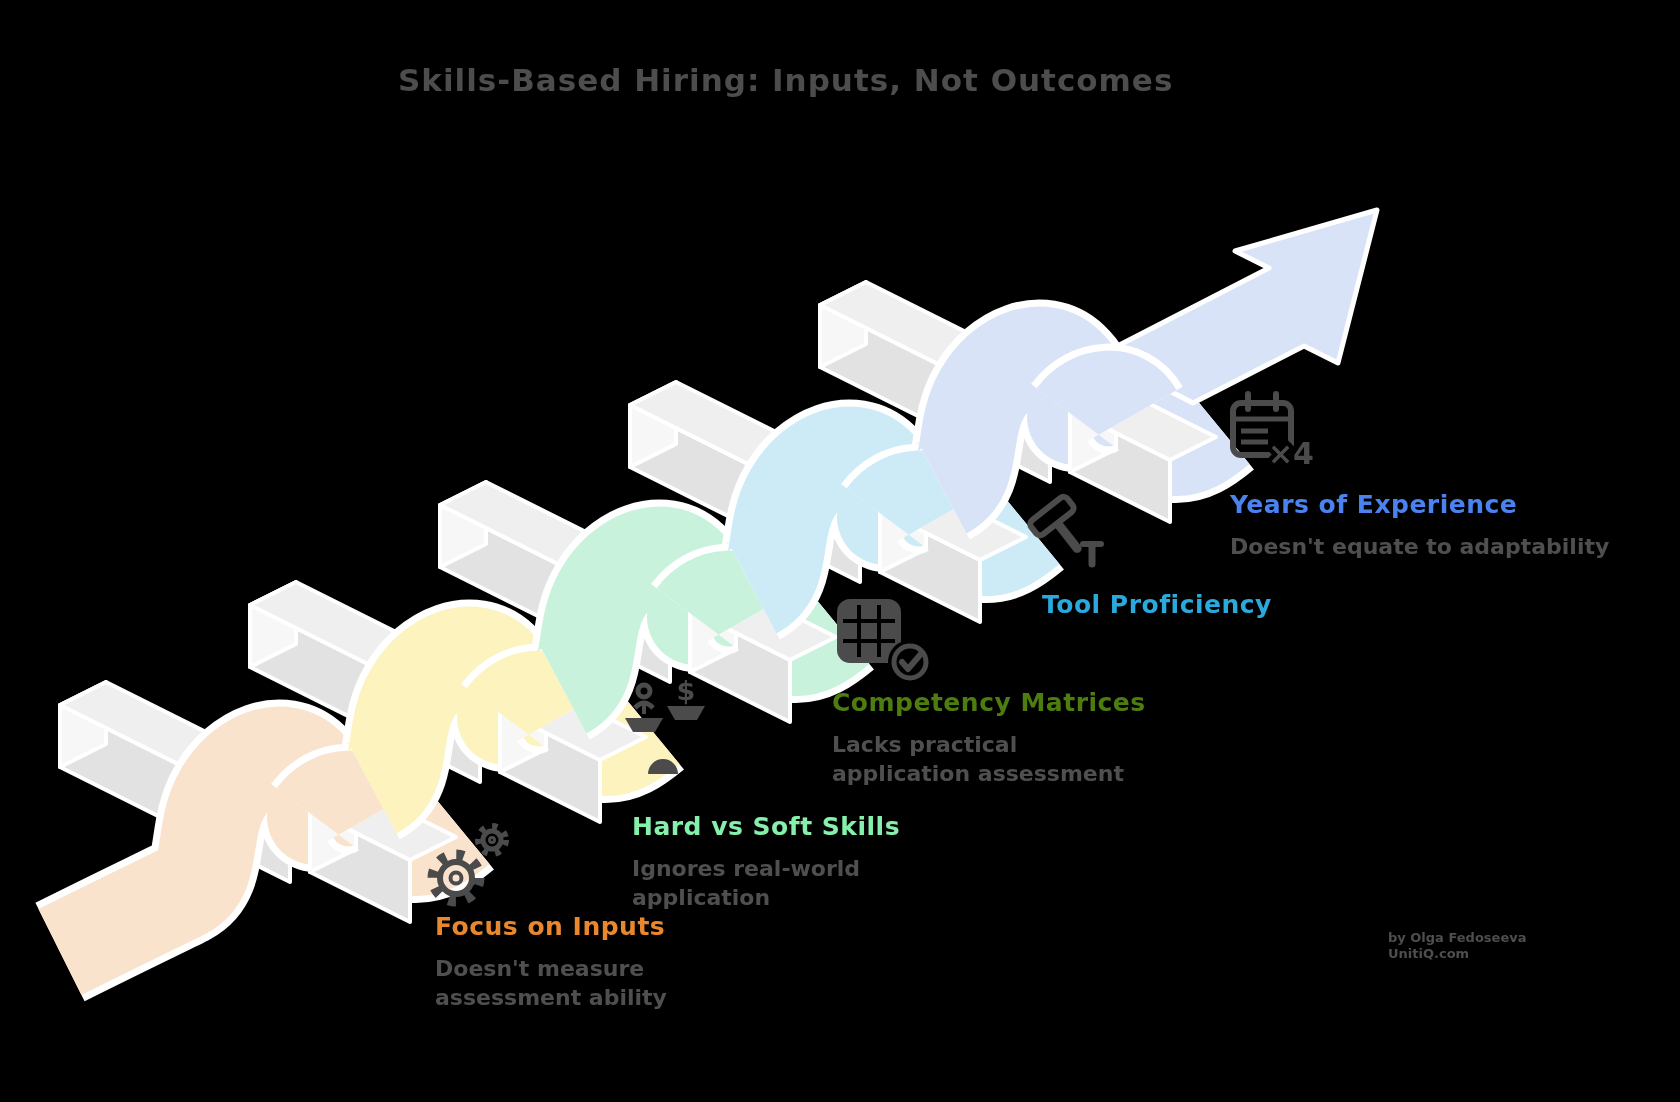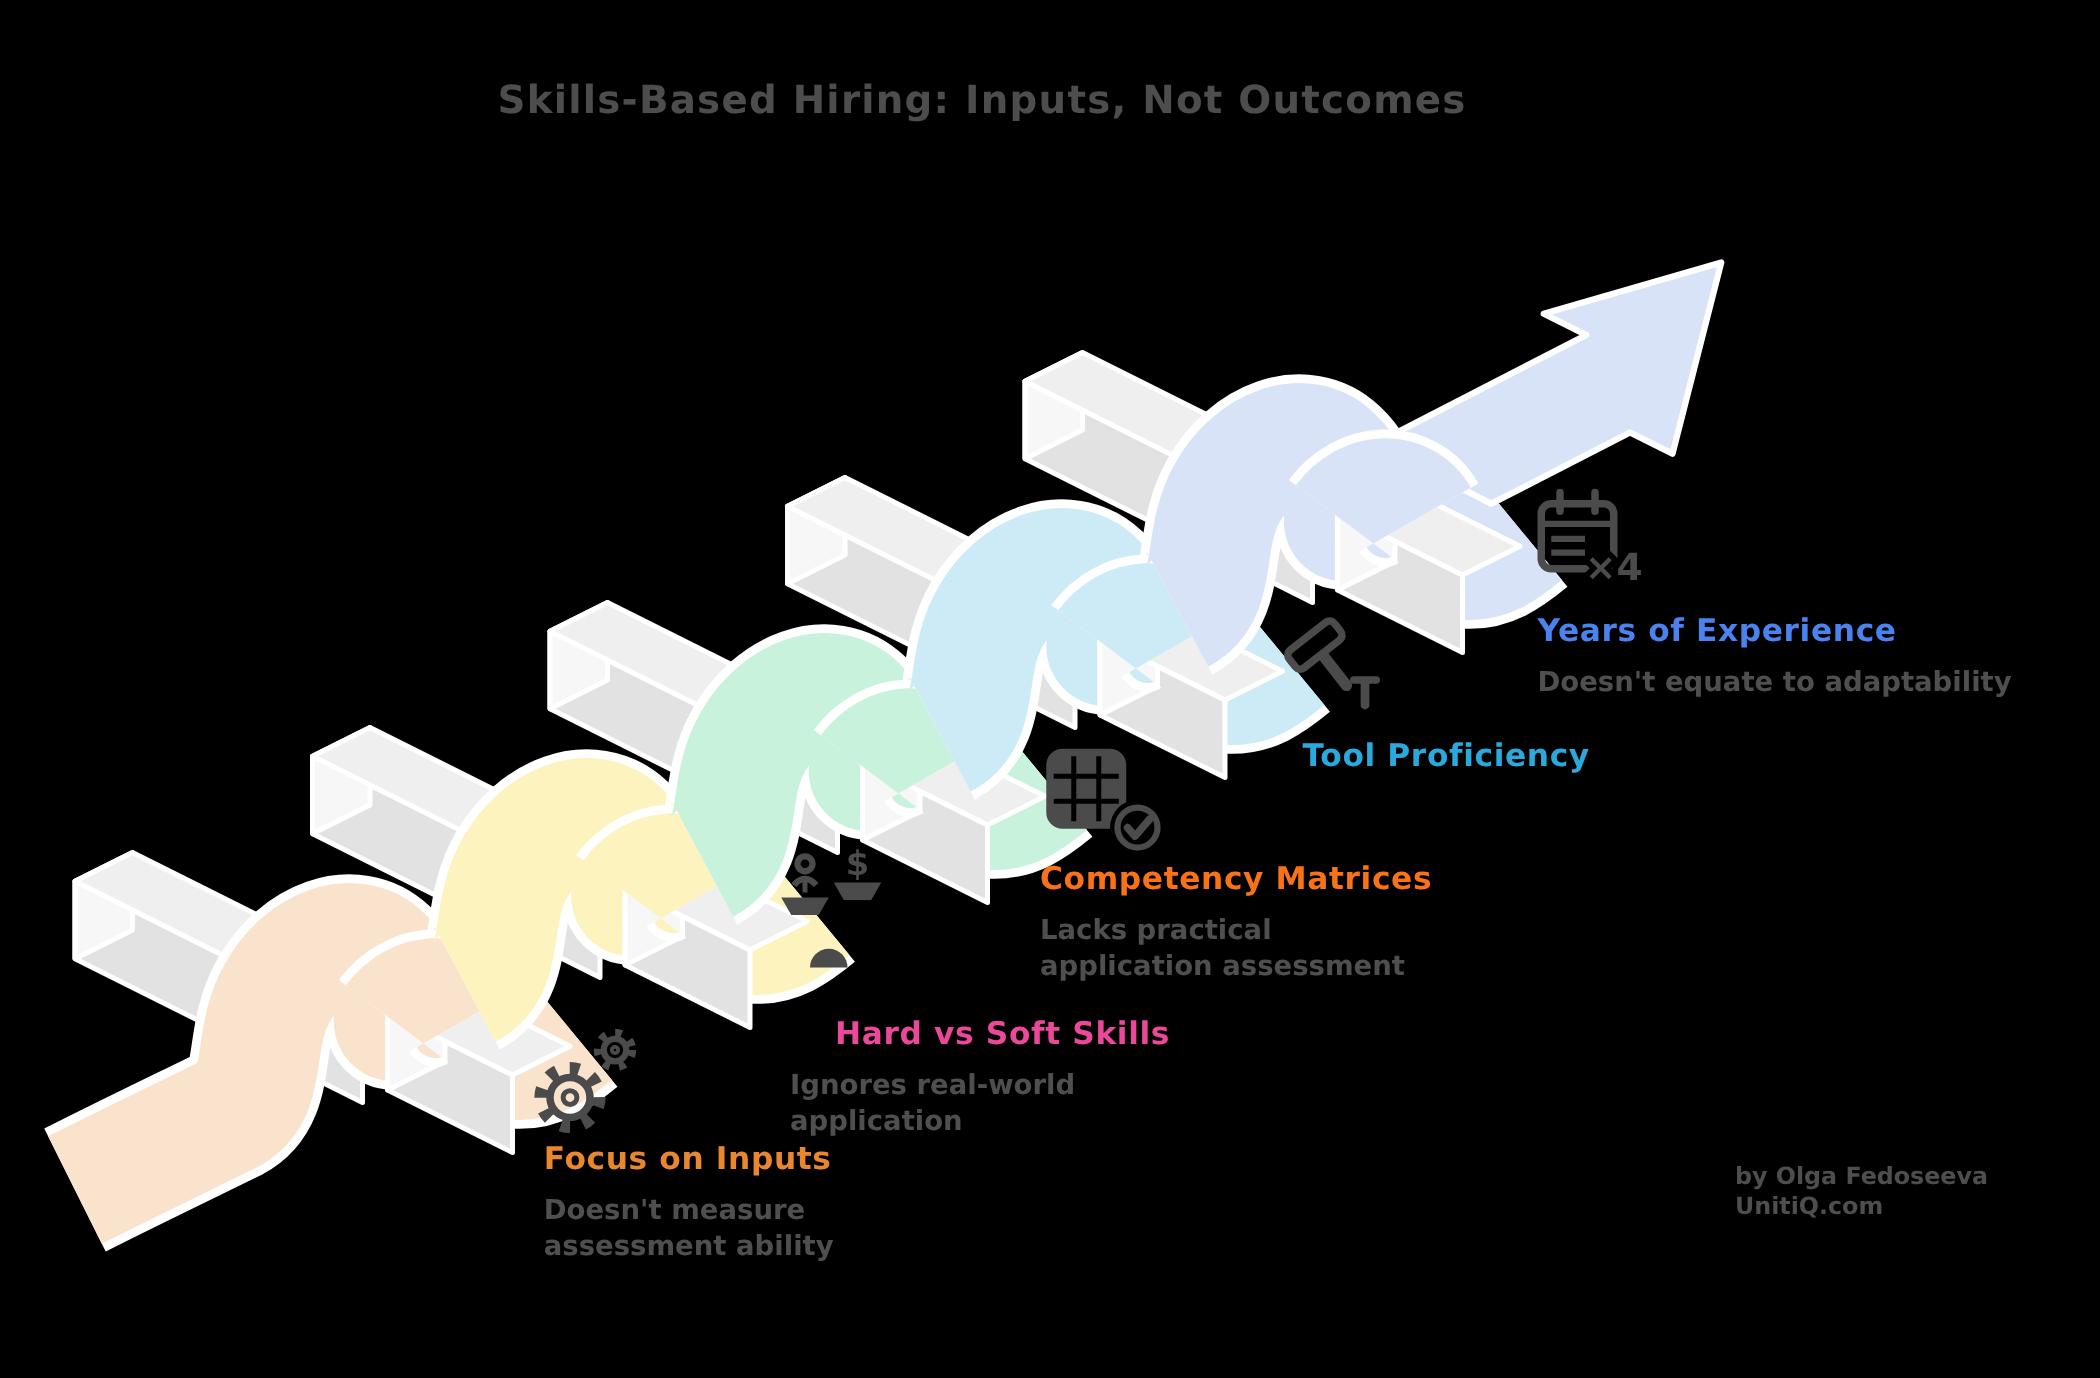--- a/index.html
+++ b/index.html
@@ -4,21 +4,21 @@
 <style>
   html,body{margin:0;padding:0;background:#000;}
   .canvas{position:relative;width:1672px;height:1102px;background:#000;overflow:hidden;
           font-family:"DejaVu Sans","Liberation Sans",sans-serif;font-weight:700;}
   #art{position:absolute;left:0;top:0;}
   .page-title{position:absolute;left:398px;top:62px;font-size:31px;letter-spacing:1px;color:#4d4d4d;}
   .step-block{position:absolute;}
   .step-label{font-size:25px;letter-spacing:.5px;margin:0 0 14px 0;}
   .step-desc{font-size:22px;line-height:1.3;color:#4f4f4f;margin:0;}
   .icon{position:absolute;}
-  .attribution{position:absolute;left:1388px;top:930px;font-size:19px;line-height:1.25;color:#4e4e4e;}
+  .attribution{position:absolute;left:1388px;top:930px;font-size:13px;line-height:1.25;color:#4e4e4e;}
 </style>
 </head>
 <body>
 
 <div class="canvas">
 
   <svg id="art" width="1680" height="1102" viewBox="0 0 1680 1102">
       <path d="M 60 705 l 230 115 l 0 62 l -230 -115 z" fill="#e2e2e2" stroke="#ffffff" stroke-width="4" stroke-linejoin="round"></path>
       <path d="M 60 705 l 46 -23 l 0 62 l -46 23 z" fill="#f7f7f7" stroke="#ffffff" stroke-width="4" stroke-linejoin="round"></path>
       <path d="M 60 705 l 46 -23 l 230 115 l -46 23 z" fill="#efefef" stroke="#ffffff" stroke-width="4" stroke-linejoin="round"></path>
@@ -116,39 +116,39 @@
       <path d="M 32 24 v 12" stroke-width="4"></path>
     </g>
     <g fill="#4b4b4b">
       <path d="M 13 40 L 51 40 L 43 54 L 21 54 Z"></path>
       <path d="M 55 28 L 93 28 L 85 42 L 63 42 Z"></path>
       <path d="M 36 96 a 15 15 0 0 1 30 0 Z"></path>
     </g>
     <text x="74" y="22" font-size="27" font-weight="700" fill="#4b4b4b" text-anchor="middle">$</text>
   </svg>
   <div class="step-block" style="left:632px;top:812px;width:370px">
-    <div class="step-label" style="color: #ec4899; margin-left: 36px;">Hard vs Soft Skills</div>
+    <div class="step-label" style="color: #86efac;">Hard vs Soft Skills</div>
     <div class="step-desc">Ignores real-world application</div>
   </div>
 
   <svg class="icon" style="left:836px;top:598px" width="104" height="92">
     <rect x="4" y="4" width="58" height="58" rx="10" fill="#4b4b4b"></rect>
     <g stroke="#000" stroke-width="4">
       <line x1="23" y1="6" x2="23" y2="60"></line>
         <line x1="43" y1="6" x2="43" y2="60"></line>
       <line x1="6" y1="23" x2="60" y2="23"></line>
         <line x1="6" y1="43" x2="60" y2="43"></line>
     </g>
     <rect x="4" y="4" width="58" height="58" rx="10" fill="none" stroke="#4b4b4b" stroke-width="6"></rect>
     <circle cx="74" cy="64" r="22" fill="#000"></circle>
     <circle cx="74" cy="64" r="16" fill="#000" stroke="#4b4b4b" stroke-width="5"></circle>
     <path d="M 66 64 l 6 7 l 12 -14" fill="none" stroke="#4b4b4b" stroke-width="6" stroke-linecap="round" stroke-linejoin="round"></path>
   </svg>
   <div class="step-block" style="left:832px;top:688px;width:330px">
-    <div class="step-label" style="color: #f97316;">Competency Matrices</div>
+    <div class="step-label" style="color: #4d7c0f;">Competency Matrices</div>
     <div class="step-desc">Lacks practical application assessment</div>
   </div>
 
   <svg class="icon" style="left:1020px;top:492px" width="100" height="90">
     <g transform="rotate(-38 35 28)" stroke="#4b4b4b" fill="none">
       <rect x="12" y="14" width="46" height="18" rx="5" stroke-width="6"></rect>
       <line x1="35" y1="34" x2="35" y2="64" stroke-width="9" stroke-linecap="round"></line>
     </g>
     <g stroke="#4b4b4b" stroke-linecap="round">
       <line x1="72" y1="54" x2="72" y2="72" stroke-width="7"></line>

